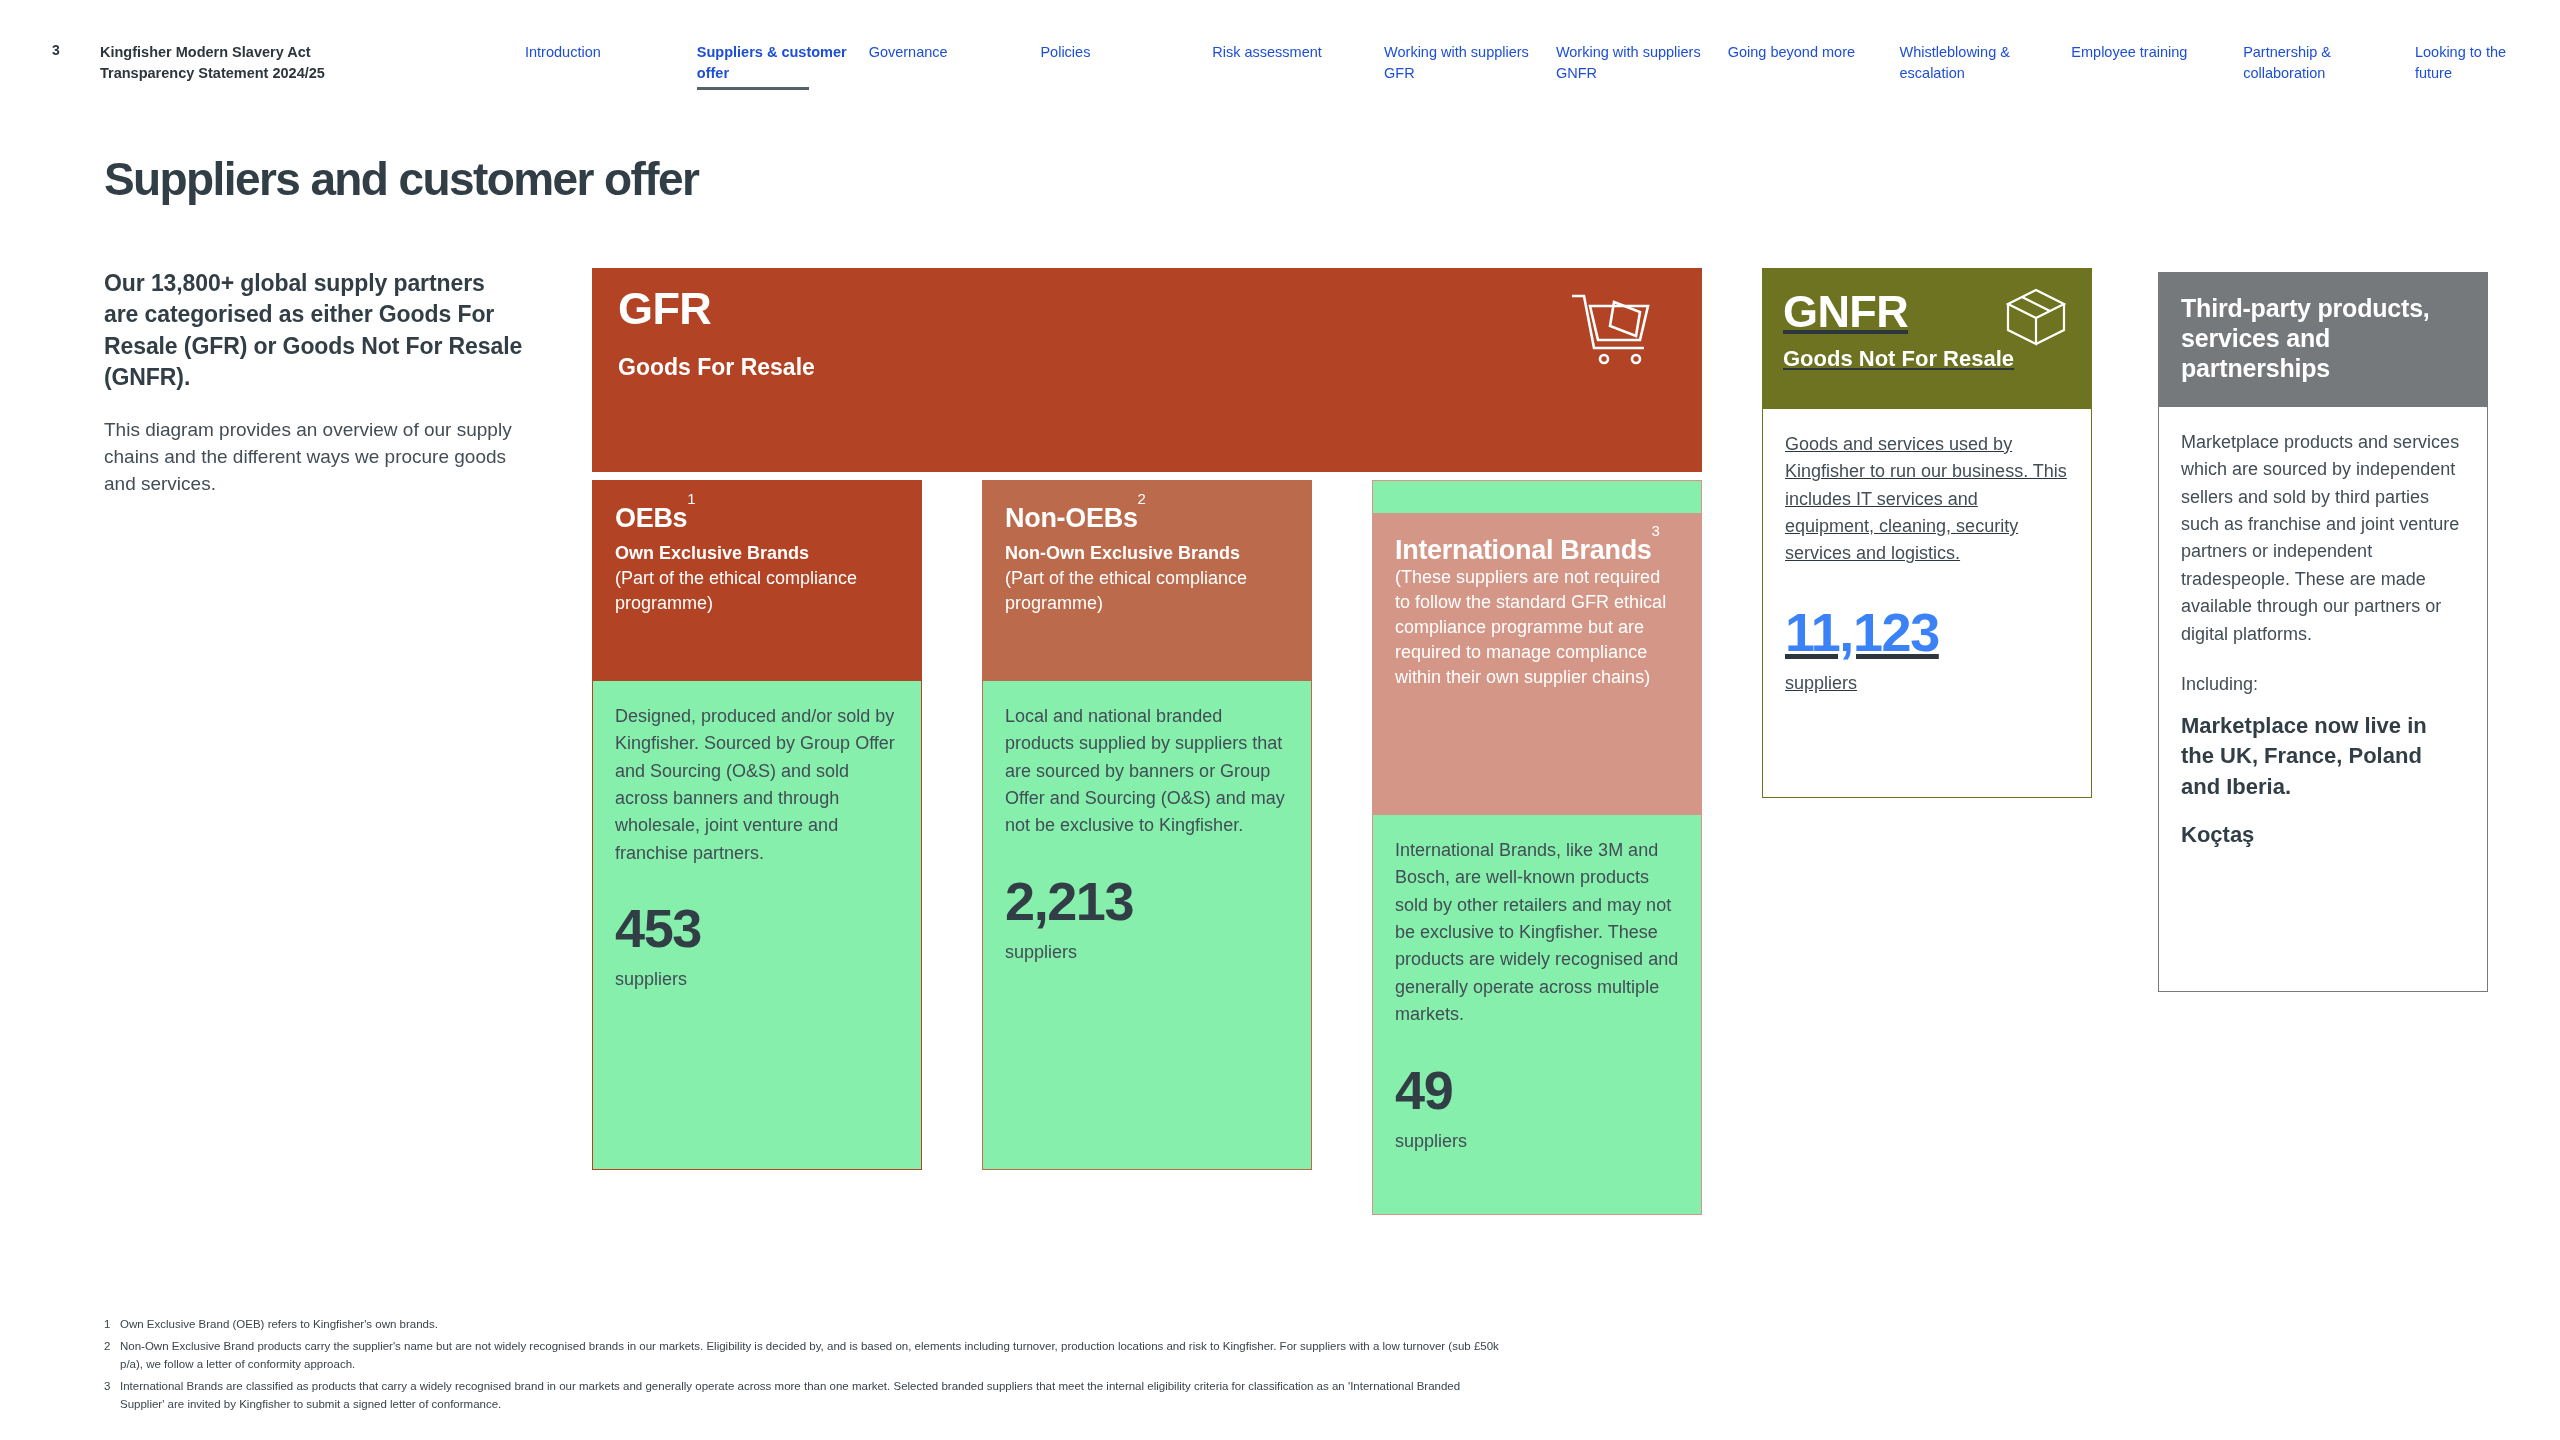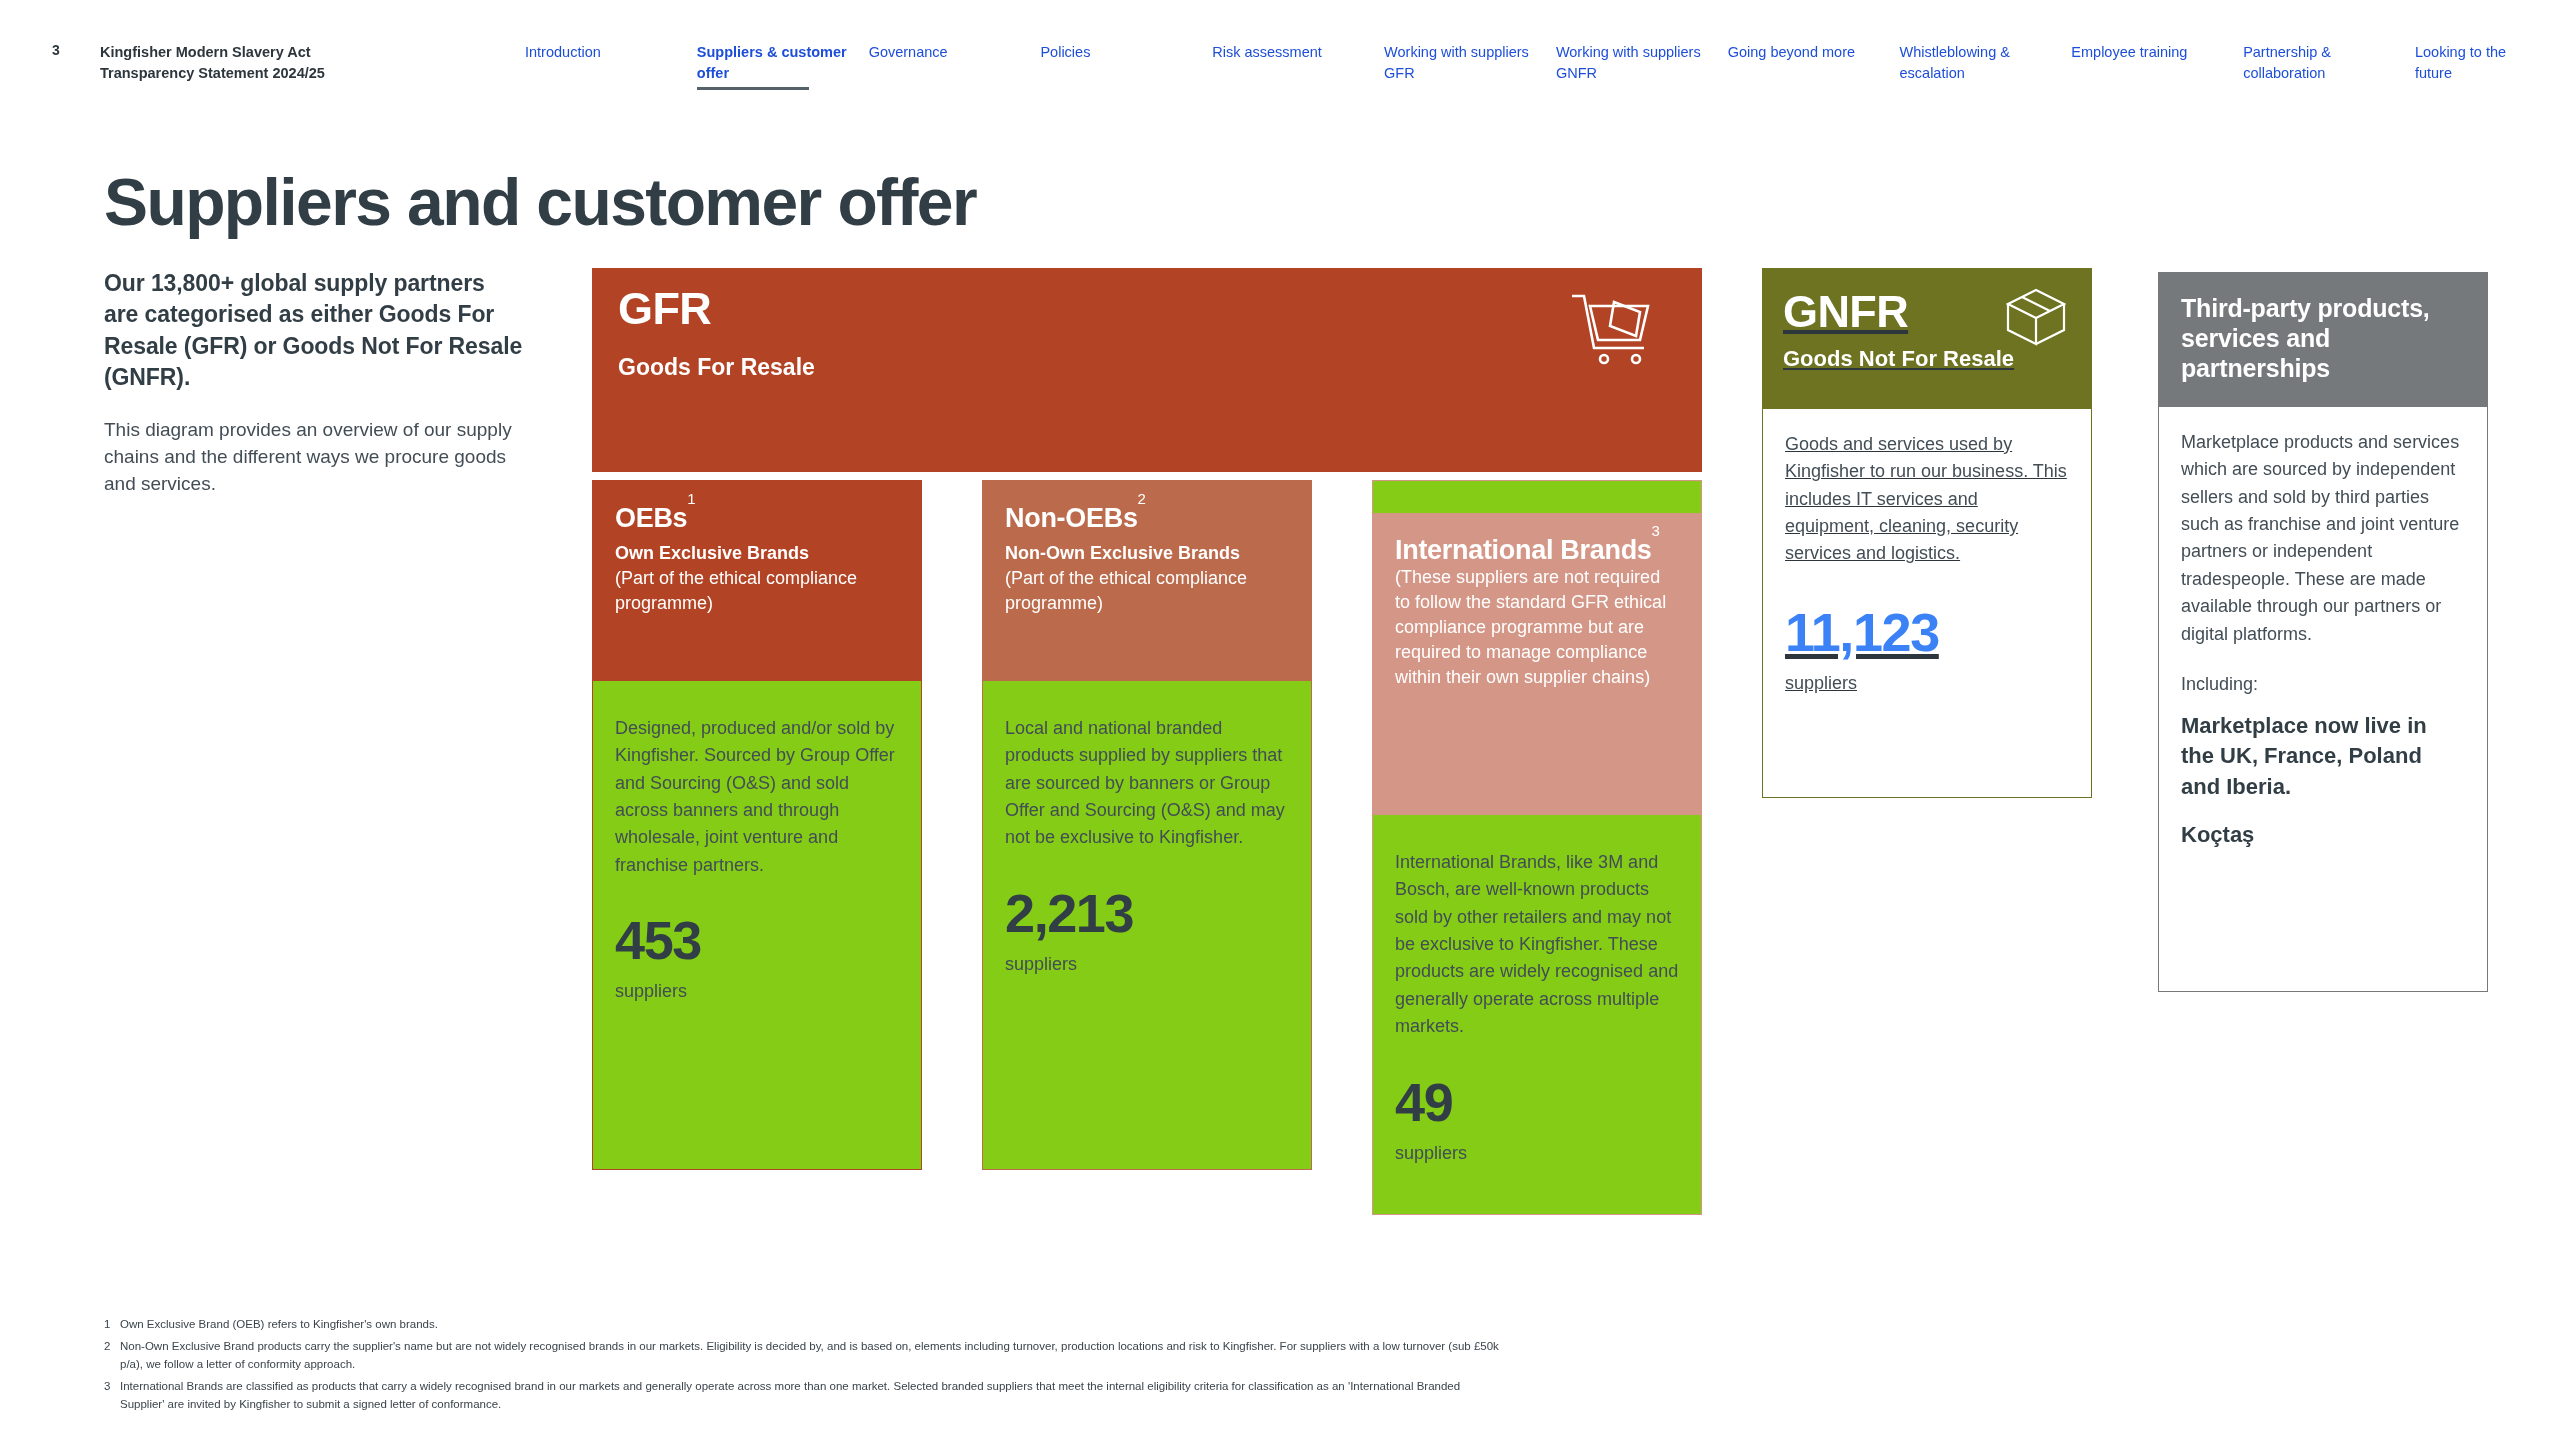--- a/index.html
+++ b/index.html
@@ -38,21 +38,21 @@
   .navitem.active { font-weight: 700; }
   .navitem.active::after {
     content: ""; position: absolute; left: 0; bottom: 0;
     width: 112px; height: 3px; background: #56626a;
   }
   .navitem:last-child { width: 120px; }
 
   
   .page-title {
     position: absolute; left: 104px; top: 124px;
-    font-size: 66px; font-weight: 700; letter-spacing: -1.6px;
+    font-size: 46px; font-weight: 700; letter-spacing: -1.6px;
     color: #323e46; line-height: 1.05;
   }
 
   
   .intro { position: absolute; left: 104px; top: 268px; width: 420px; }
   .intro-lead {
     font-size: 23px; font-weight: 700; line-height: 1.36; color: #323e46;
     letter-spacing: -0.1px;
   }
   .intro-body {
@@ -70,22 +70,22 @@
     font-size: 45px; font-weight: 700; line-height: 1; letter-spacing: -0.6px;
   }
   .gfr-banner .lbl-sub {
     position: absolute; left: 26px; top: 86px;
     font-size: 23px; font-weight: 700; line-height: 1.2;
   }
   .cart-icon { position: absolute; right: 48px; top: 24px; }
 
   
   .card {
-    position: absolute; background: #84cc16;
-    display: flex; flex-direction: column; gap: 12px;
+    position: absolute; background: #86efac;
+    display: flex; flex-direction: column;
   }
   .card .head { color: #ffffff; padding: 22px 22px 26px 22px; }
   .card .head .h-title {
     font-size: 27px; font-weight: 700; line-height: 1.12; letter-spacing: -0.3px;
   }
   .card .head .h-title sup { font-size: 15px; font-weight: 400; top: -0.85em; position: relative; }
   .card .head .h-strong { font-size: 18px; font-weight: 700; line-height: 1.38; margin-top: 8px; }
   .card .head .h-note { font-size: 18px; font-weight: 400; line-height: 1.38; }
   .card .body { padding: 22px 22px 26px 22px; flex: 1; }
   .card .body .btext { font-size: 18px; line-height: 1.52; color: #424d55; }

